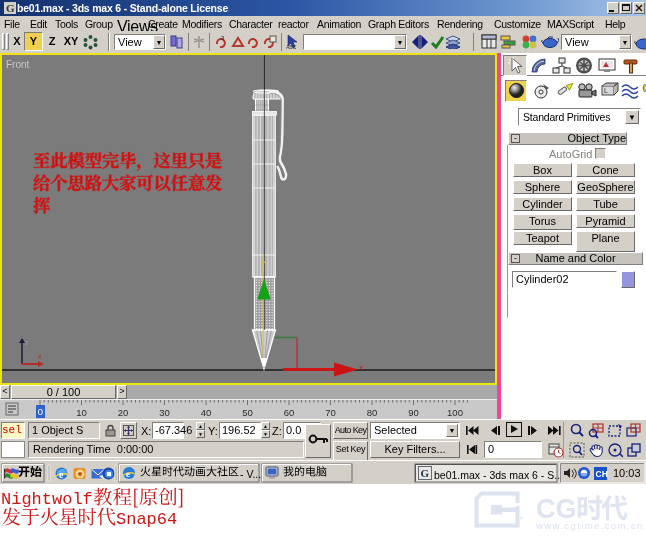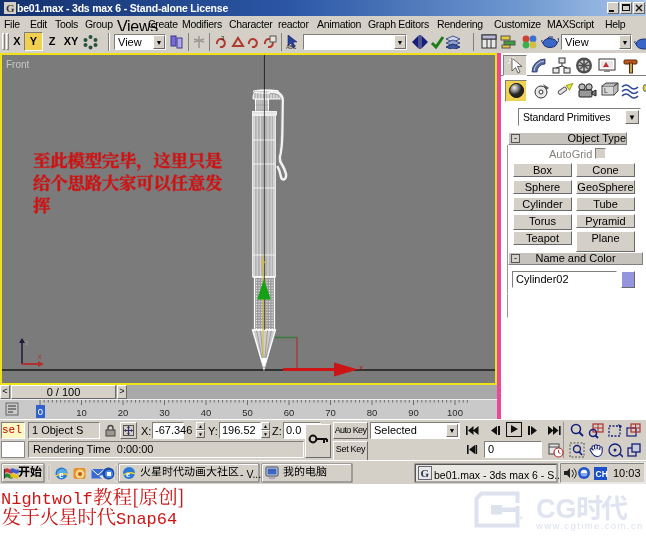--- a/index.html
+++ b/index.html
@@ -623,20 +623,21 @@
       <svg class="abs" style="left:308px;top:12px" width="21" height="15">
         <circle cx="5" cy="7" r="3.4" fill="none" stroke="#111" stroke-width="2"></circle>
         <line x1="8.5" y1="7" x2="19" y2="7" stroke="#111" stroke-width="2"></line>
         <line x1="16" y1="7" x2="16" y2="11" stroke="#111" stroke-width="2"></line>
         <line x1="19" y1="7" x2="19" y2="10" stroke="#111" stroke-width="2"></line>
       </svg>
       <div class="abs btn" style="left:333px;top:2px;width:35px;height:17px;line-height:15px;font-size:9px;letter-spacing:-0.6px;white-space:nowrap;overflow:hidden">Auto Key</div>
       <div class="abs fld" style="left:370px;top:2px;width:90px;height:17px;line-height:15px;padding-left:3px">Selected</div>
       <div class="abs btn" style="left:446px;top:4px;width:12px;height:13px;font-size:7px;line-height:12px">▼</div>
       <div class="abs btn" style="left:333px;top:21px;width:35px;height:24px;line-height:15px;font-size:9px;letter-spacing:-0.3px;white-space:nowrap;overflow:hidden">Set Key</div>
+      <div class="abs btn" style="left:370px;top:21px;width:90px;height:17px;line-height:15px">Key Filters...</div>
       <div class="abs" style="left:465px;top:5px;width:14px;height:11px"><svg width="14" height="11">
           <rect x="1" y="1" width="1.6" height="9" fill="#111"></rect>
           <path d="M3 5.5 L8.5 1 v9 z M8 5.5 L13.5 1 v9 z" fill="#111"></path>
         </svg></div>
       <div class="abs" style="left:488px;top:5px;width:13px;height:11px"><svg width="13" height="11">
           <path d="M9 1 L3 5.5 L9 10 z" fill="#111"></path>
           <rect x="10" y="1" width="2" height="9" fill="#111"></rect>
         </svg></div>
       <div class="abs" style="left:506px;top:2px;width:16px;height:15px;border:1.5px solid #111"><svg width="13" height="12">
           <path d="M4 2 L11 6 L4 10 z" fill="#111"></path>

